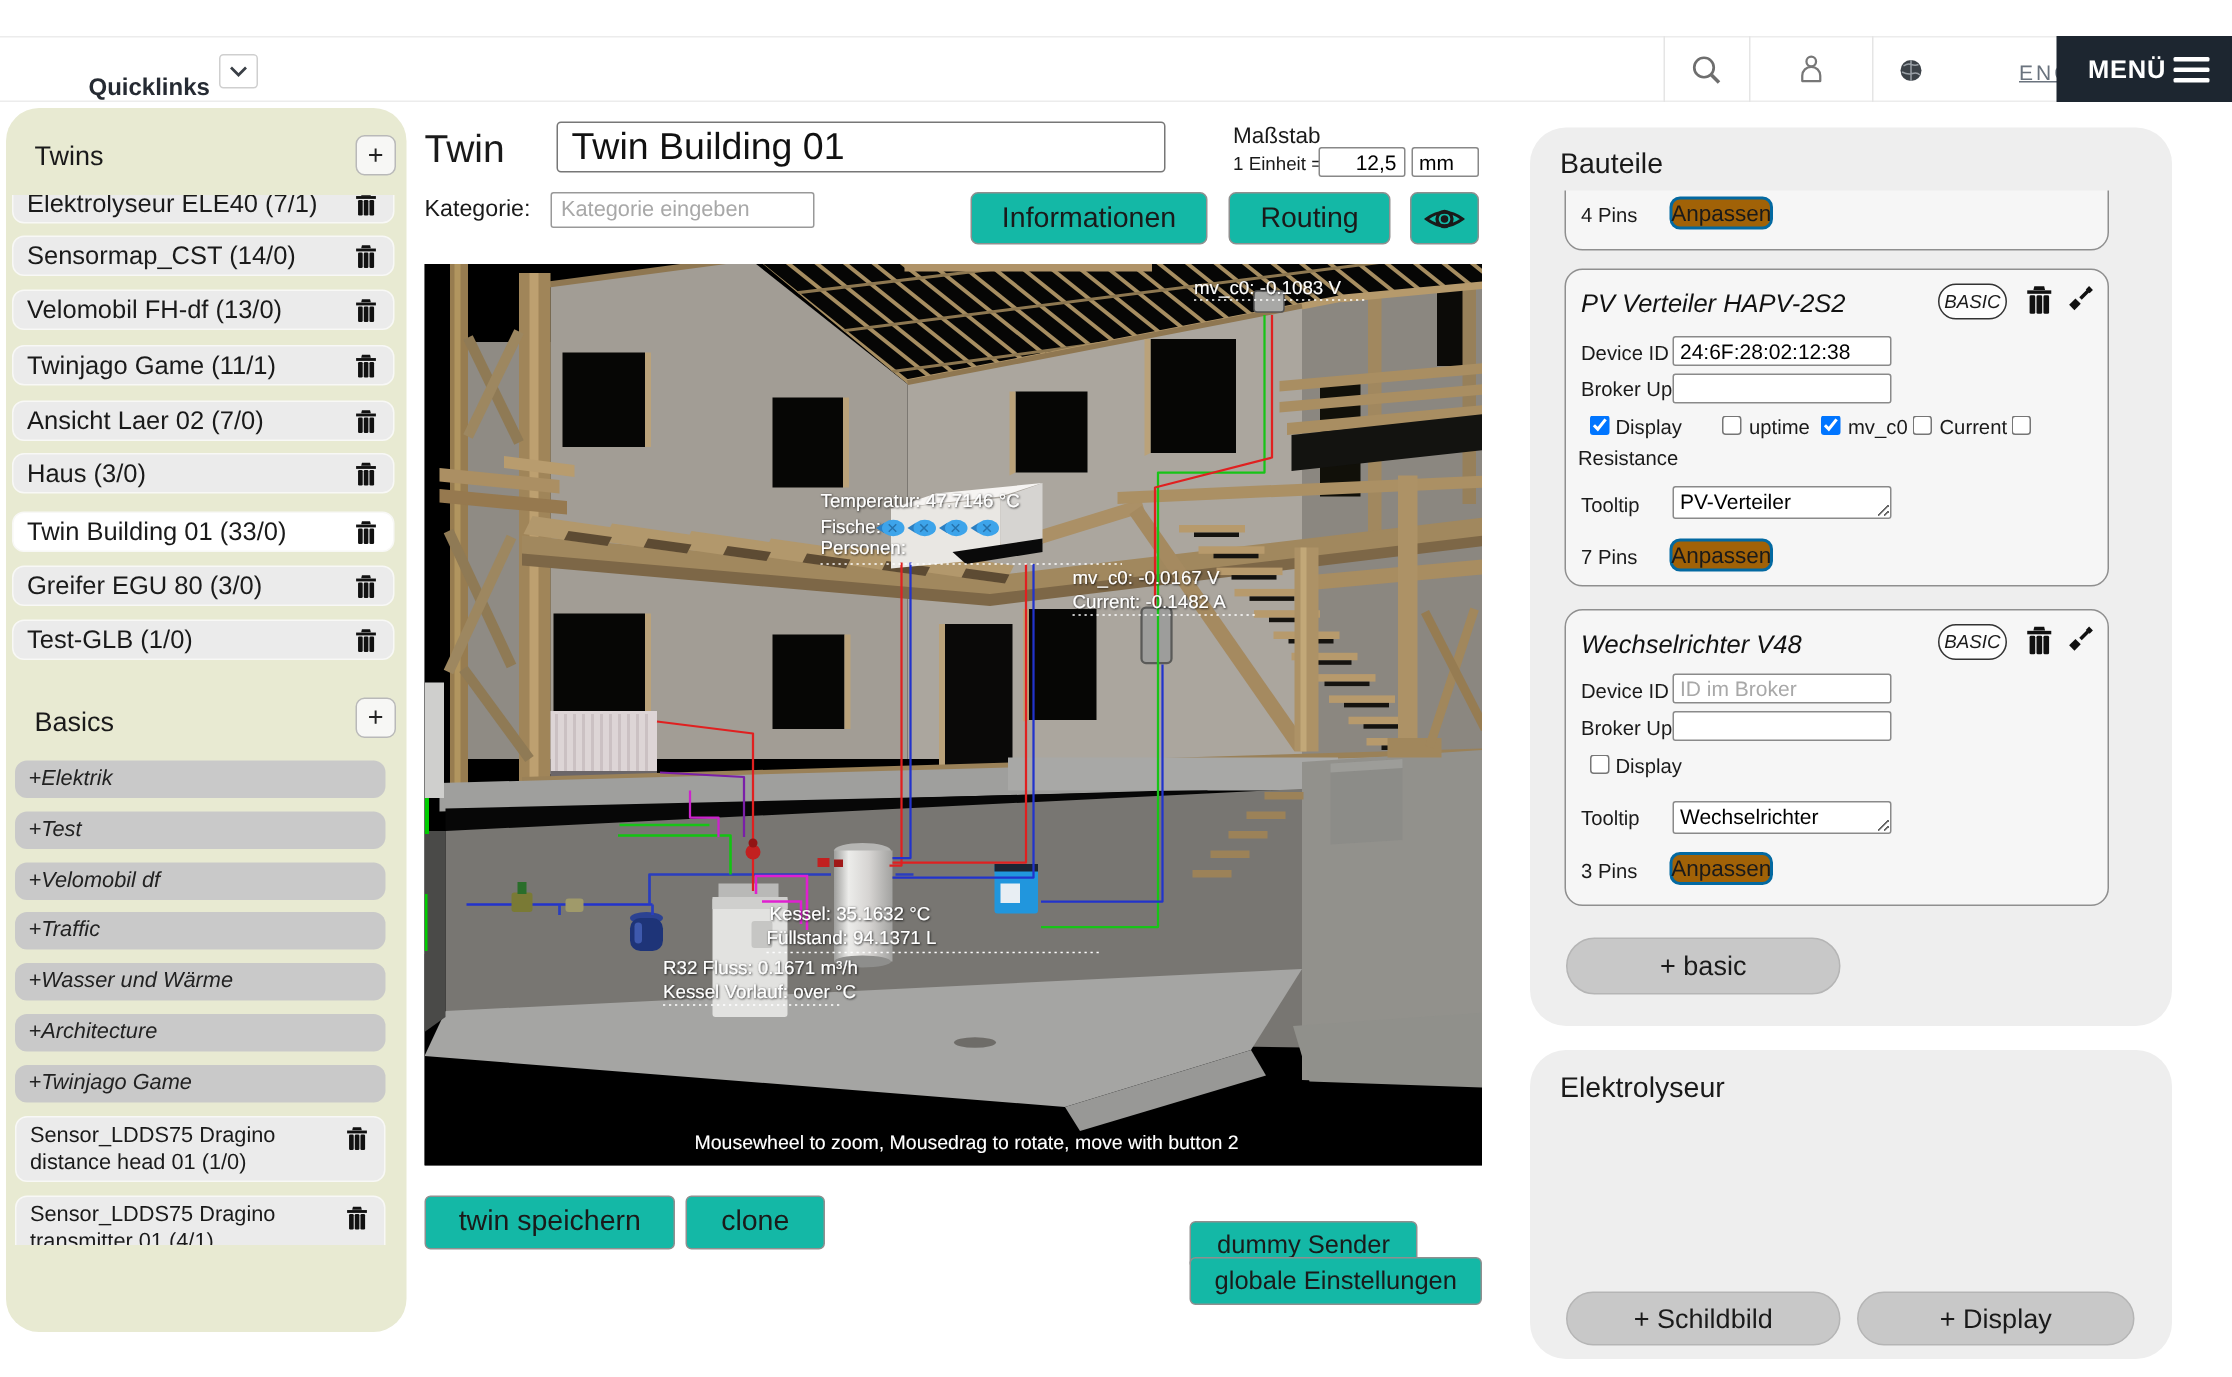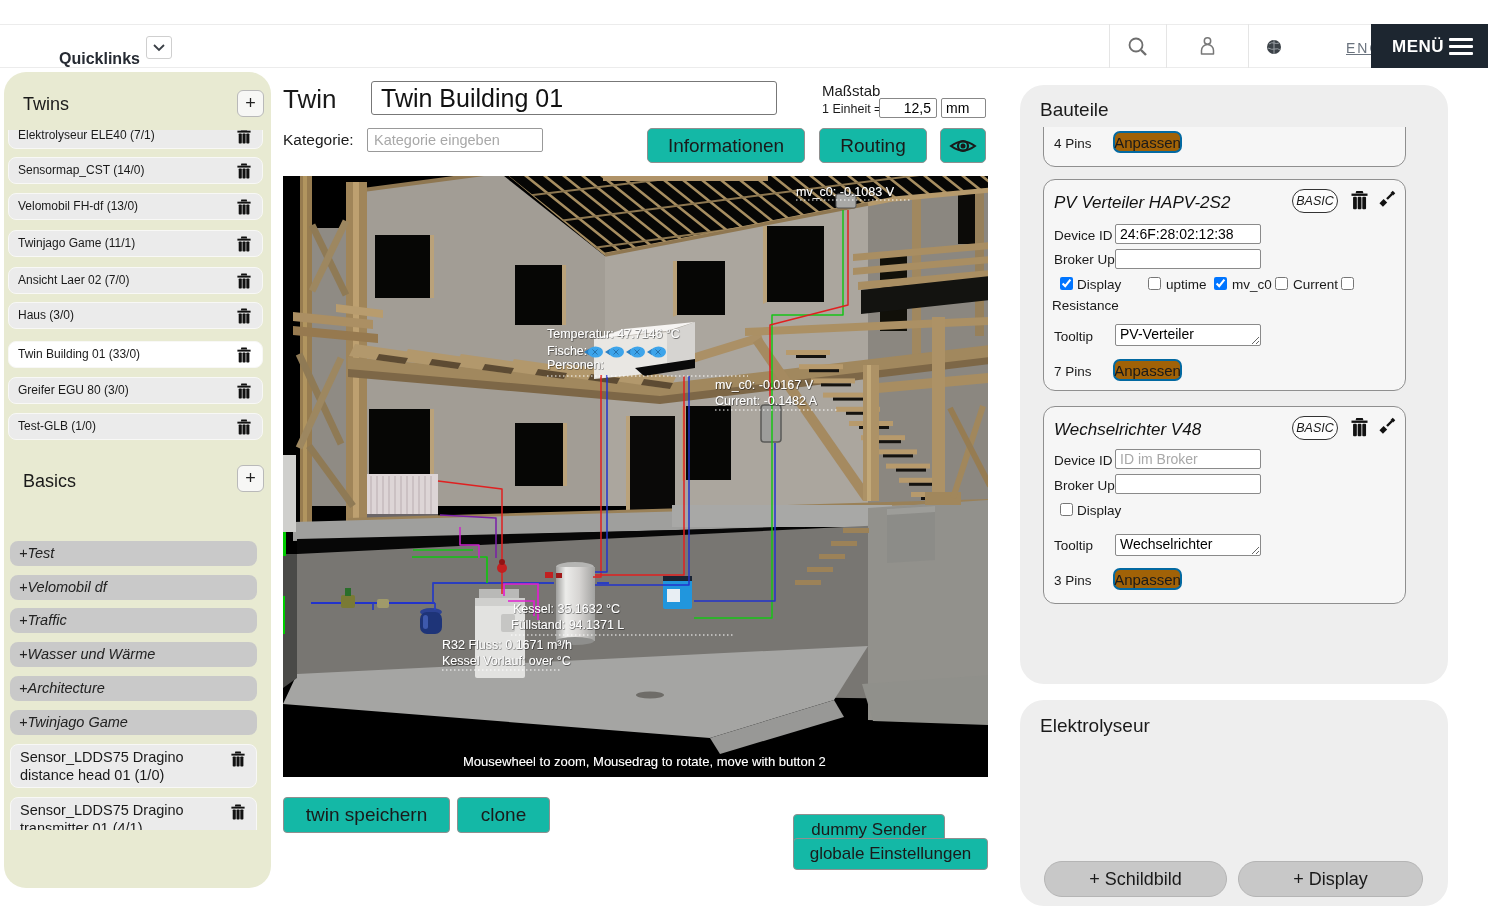--- a/index.html
+++ b/index.html
@@ -3,21 +3,21 @@
 <meta charset="utf-8">
 <style>
   * { margin:0; padding:0; box-sizing:border-box; }
   html,body { width:1488px; height:918px; background:#fff; font-family:"Liberation Sans", sans-serif; color:#1a1a1a; overflow:hidden; }
   .abs { position:absolute; }
   input, textarea, button { font-family:"Liberation Sans", sans-serif; }
   input[type=text] { border:1px solid #8a8a8a; border-radius:2px; background:#fff; }
   input[type=text]::placeholder { color:#a8a8a8; }
   .btn { background:#14b8a6; border:1px solid #8f8f8f; border-radius:5px; color:#1a1a1a; display:flex; align-items:center; justify-content:center; }
   .pillbtn { background:#c8c8c8; border:1px solid #b5b5b5; border-radius:20px; display:flex; align-items:center; justify-content:center; font-size:18px; }
-  .titem { position:absolute; left:0; width:255px; height:27px; background:#ebebeb; border:1px solid #f8f8f6; border-radius:8px; font-size:12px; line-height:25px; padding-left:9px; color:#1a1a1a; }
+  .titem { position:absolute; left:0; width:255px; height:27px; background:#ebebeb; border:1px solid #f8f8f6; border-radius:8px; font-size:17px; line-height:25px; padding-left:9px; color:#1a1a1a; }
   .titem.sel { background:#fff; }
   .tr { position:absolute; right:11px; top:5px; width:14px; height:16px; }
   .bitem { position:absolute; left:0; width:247px; height:25px; background:#c9c9c9; border-radius:8px; font-size:14.5px; font-style:italic; line-height:24px; padding-left:9px; color:#222; }
   .sitem { position:absolute; left:0; width:247px; background:#ebebeb; border:1px solid #f8f8f6; border-radius:8px; font-size:14.5px; line-height:18px; padding:3px 30px 0 9px; color:#1a1a1a; }
   .card { position:absolute; left:23px; width:363px; background:#f6f6f6; border:1px solid #8f8f8f; border-radius:12px; }
   .clabel { position:absolute; font-size:13.5px; color:#1a1a1a; }
   .cinput { position:absolute; height:20px; width:146px; font-size:14px; padding:0 4px; border:1px solid #8a8a8a; border-radius:2px; background:#fff; }
   .anp { position:absolute; width:69px; height:22px; background:#a16207; border:2px solid #0369a1; border-radius:7px; font-size:15px; display:flex; align-items:center; justify-content:center; }
   .basictag { position:absolute; width:46px; height:24px; border:1px solid #333; border-radius:12px; background:#fdfdfd; font-size:12.5px; font-style:italic; display:flex; align-items:center; justify-content:center; }
   .ctitle { position:absolute; font-size:17px; font-style:italic; color:#111; }
@@ -123,20 +123,21 @@
         <path d="M4.3 0.5 h5.4 l0.5 2 h-6.4 z" fill="#111"></path>
         <rect x="0.4" y="2.7" width="13.2" height="1.9" fill="#111"></rect>
         <rect x="1.7" y="5.4" width="3.1" height="10.2" rx="0.8" fill="#111"></rect>
         <rect x="5.5" y="5.4" width="3.1" height="10.2" rx="0.8" fill="#111"></rect>
         <rect x="9.3" y="5.4" width="3.1" height="10.2" rx="0.8" fill="#111"></rect>
       </svg></div>
 </div>
 <div class="abs" style="left:23px;top:471px;font-size:18px;font-weight:500;">Basics</div>
 <div class="abs" style="left:237px;top:465px;width:27px;height:27px;background:#f7f7f5;border:1px solid #b9b9b9;border-radius:6px;display:flex;align-items:center;justify-content:center;font-size:18px;color:#222;">+</div>
 <div class="abs" id="basiclist" style="left:10px;top:500px;width:248px;height:330px;overflow:hidden;">
+  <div class="bitem" style="top:7px;">+Elektrik</div>
   <div class="bitem" style="top:41px;">+Test</div>
   <div class="bitem" style="top:75px;">+Velomobil df</div>
   <div class="bitem" style="top:108px;">+Traffic</div>
   <div class="bitem" style="top:142px;">+Wasser und Wärme</div>
   <div class="bitem" style="top:176px;">+Architecture</div>
   <div class="bitem" style="top:210px;">+Twinjago Game</div>
   <div class="sitem" style="top:244px;height:44px;">Sensor_LDDS75 Dragino distance head 01 (1/0)<svg class="tr" style="top:6px;" viewBox="0 0 14 16">
         <path d="M4.3 0.5 h5.4 l0.5 2 h-6.4 z" fill="#111"></path>
         <rect x="0.4" y="2.7" width="13.2" height="1.9" fill="#111"></rect>
         <rect x="1.7" y="5.4" width="3.1" height="10.2" rx="0.8" fill="#111"></rect>
@@ -543,17 +544,18 @@
     <input class="cinput" type="text" placeholder="ID im Broker" style="left: 71px; top: 42px;">
     <div class="clabel" style="left:10px;top:71px;">Broker Up</div>
     <input class="cinput" type="text" style="left: 71px; top: 67px;">
     <input class="cb" type="checkbox" style="left: 16px; top: 96px;">
     <div class="clabel" style="left:33px;top:96px;">Display</div>
     <div class="clabel" style="left:10px;top:131px;">Tooltip</div>
     <textarea class="cinput" style="left: 71px; top: 127px; height: 22px; resize: both; overflow: hidden; font-size: 14px; line-height: 19px;">Wechselrichter</textarea>
     <div class="clabel" style="left:10px;top:166px;">3 Pins</div>
     <div class="anp" style="left:69px;top:161px;">Anpassen</div>
   </div>
+  <div class="pillbtn abs" style="left:24px;top:498px;width:183px;height:38px;">+ basic</div>
 </div>
 <div class="abs" style="left:1020px;top:700px;width:428px;height:206px;background:#eeeeee;border-radius:24px;"></div>
 <div class="abs" style="left:1040px;top:715px;font-size:19px;">Elektrolyseur</div>
 <div class="pillbtn abs" style="left:1044px;top:861px;width:183px;height:36px;">+ Schildbild</div>
 <div class="pillbtn abs" style="left:1238px;top:861px;width:185px;height:36px;">+ Display</div>
 
 </body></html>

